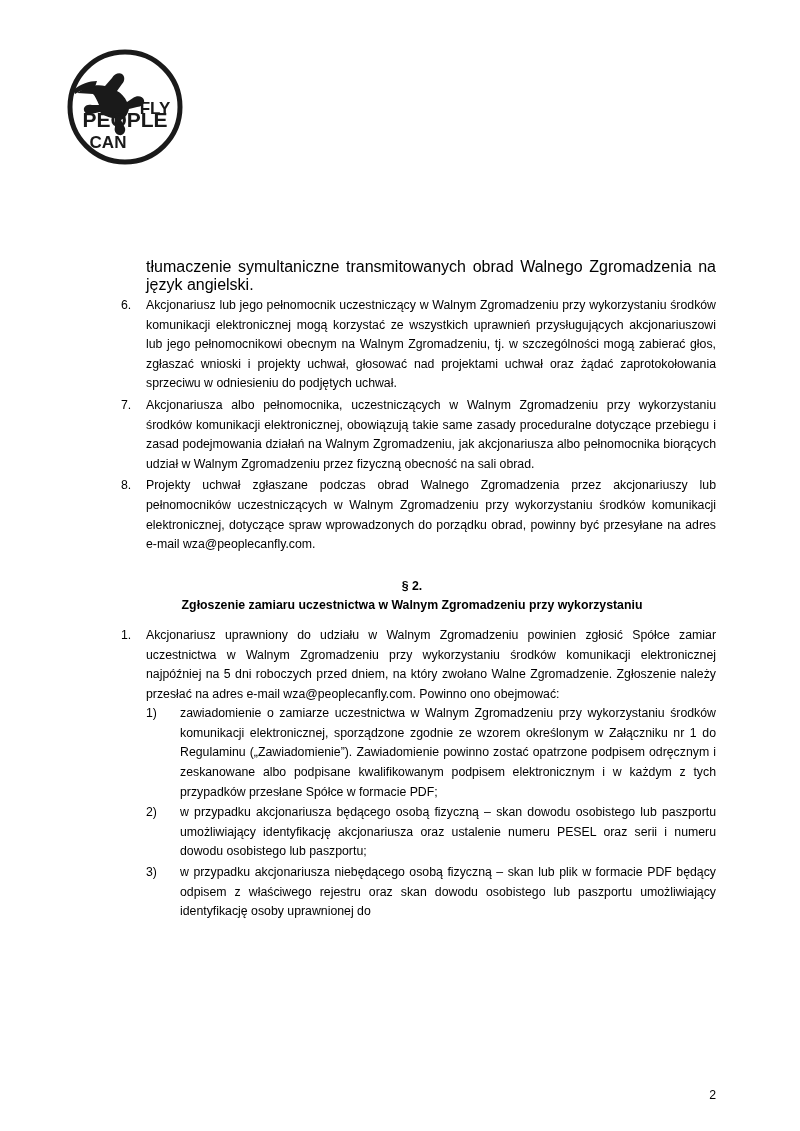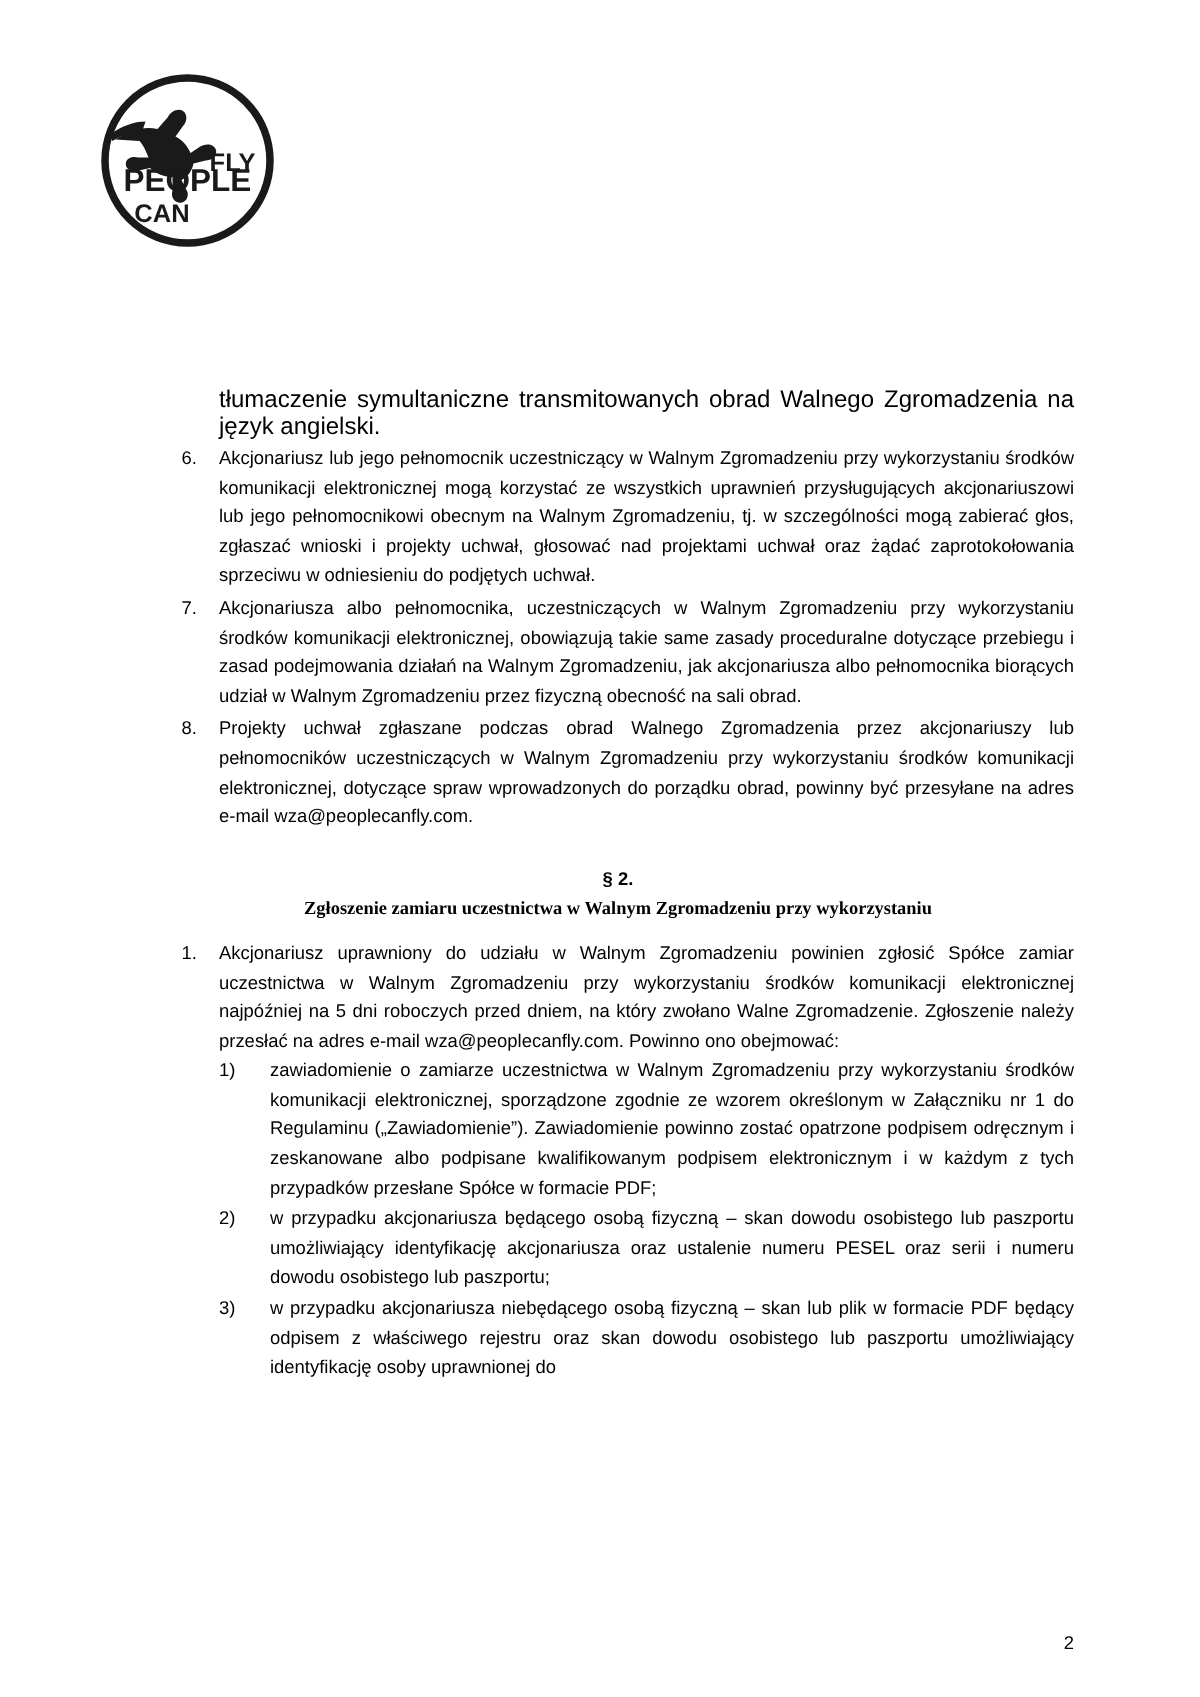--- a/index.html
+++ b/index.html
@@ -102,21 +102,20 @@
     font-size: 12.3px;
     line-height: 19.6px;
     margin: 22px 0 0 0;
   }
   .section-title {
     text-align: center;
     font-weight: bold;
     font-size: 12.3px;
     line-height: 19.6px;
     margin: 0 0 10px 0;
-    font-family: Liberation Serif, serif;
   }
 
   .sub-block {
     margin-top: 2px;
   }
 
   .u { }
   .b { font-weight: normal; }
 
   

